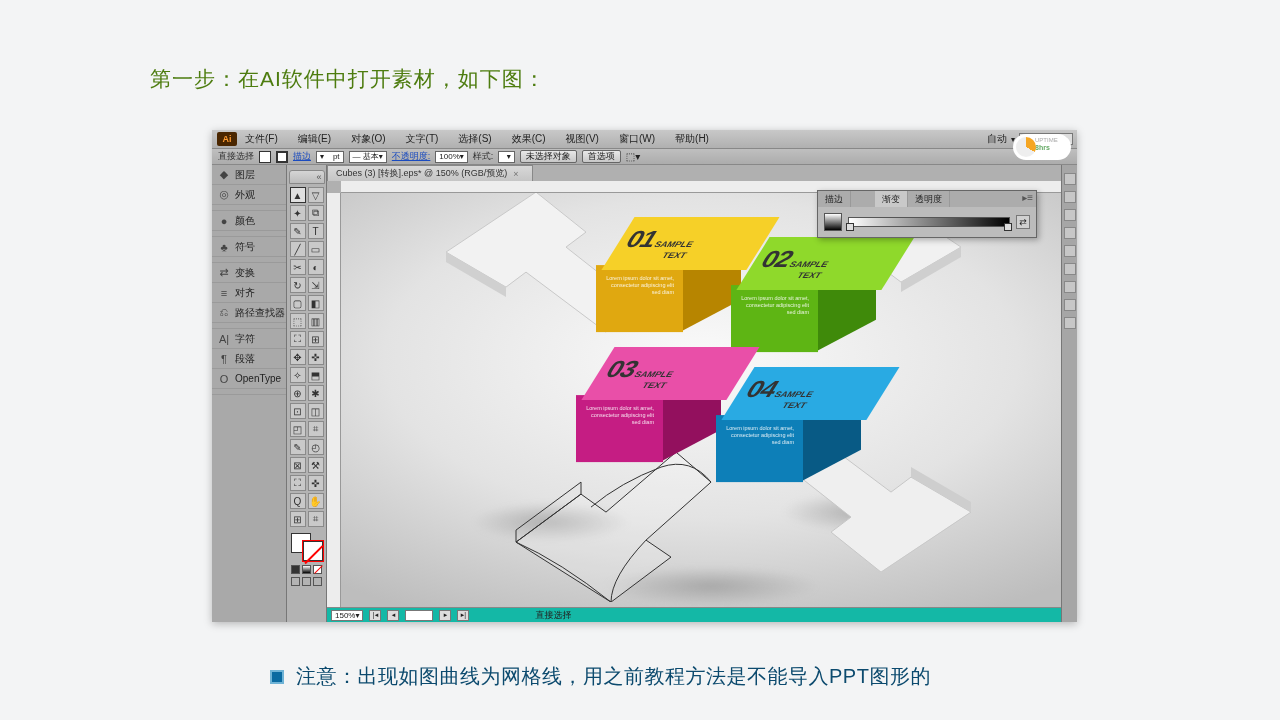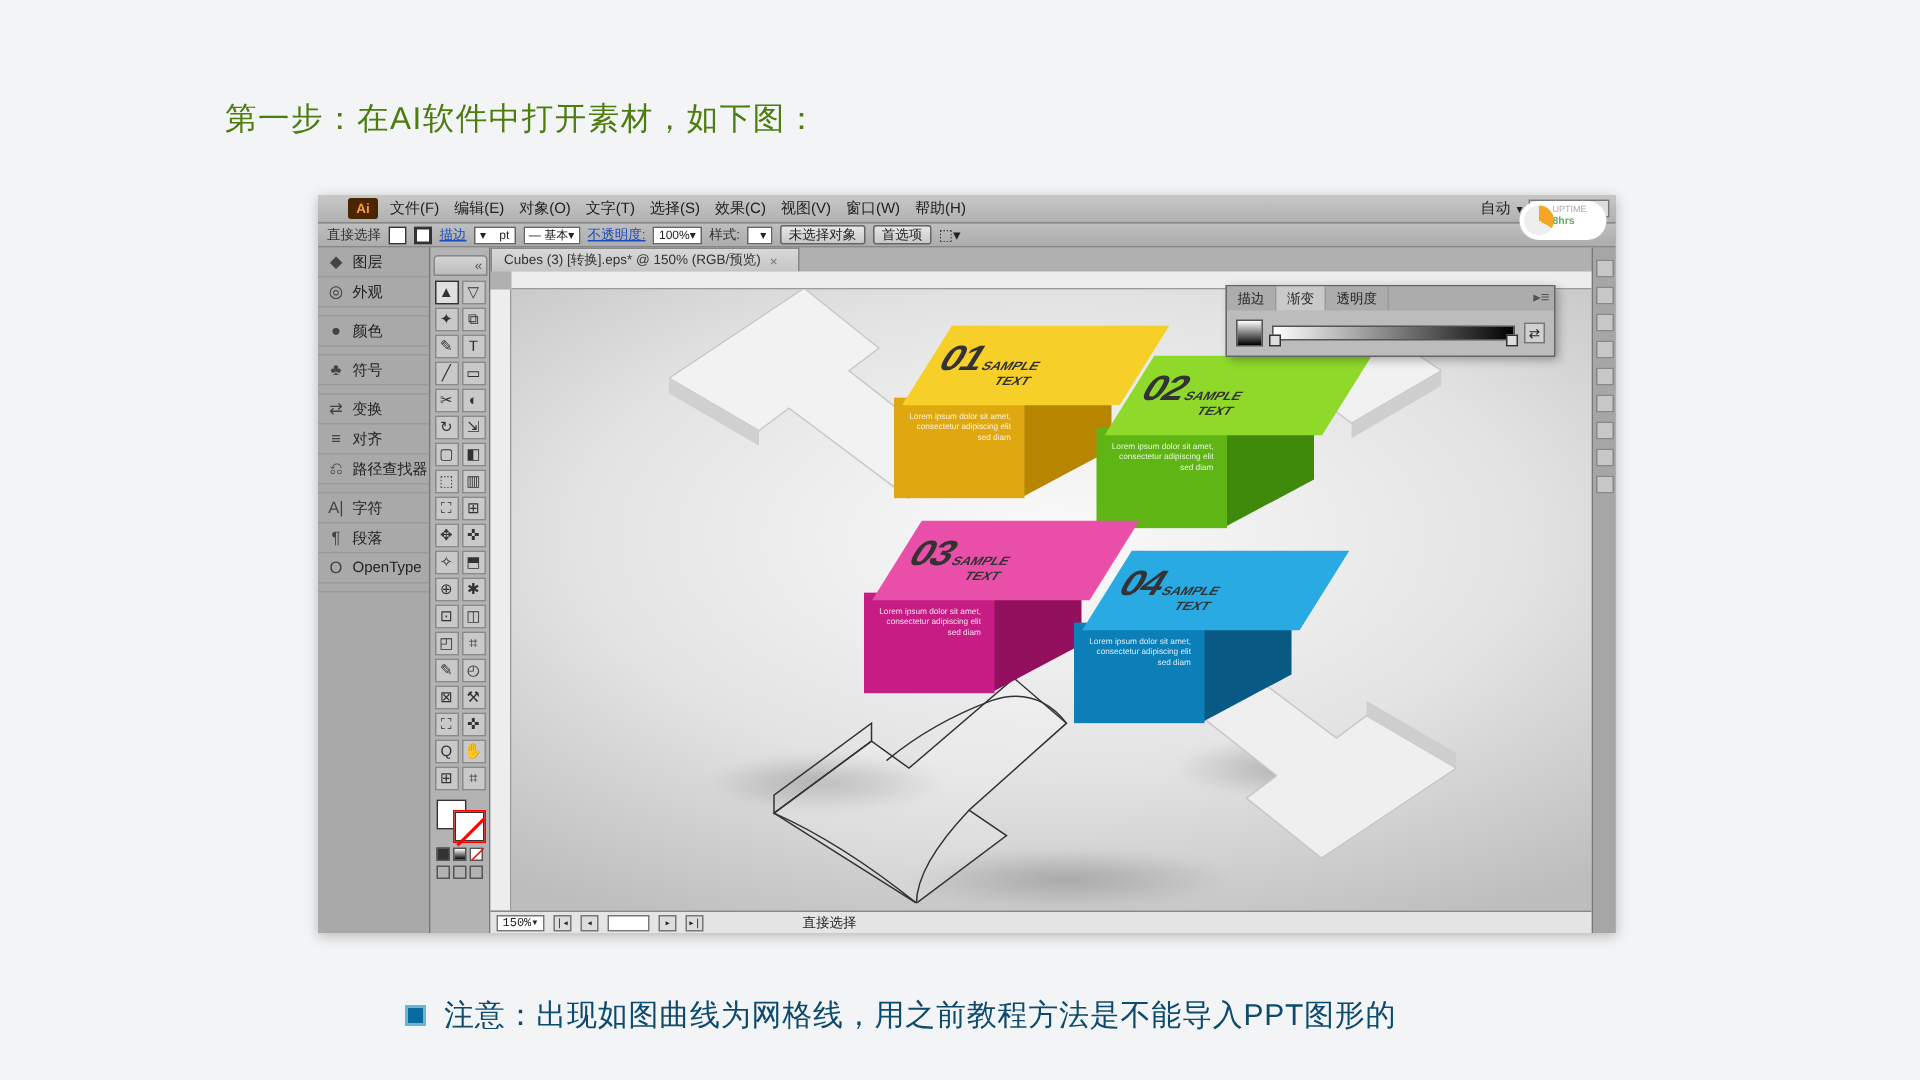--- a/index.html
+++ b/index.html
@@ -19,22 +19,22 @@
   
   .scr {
     position: absolute; left: 212px; top: 130px; width: 865px; height: 492px;
     background: #9f9f9f;
     box-shadow: 0 2px 8px rgba(0,0,0,0.25);
     font-size: 10px;
     color: #222;
   }
   
   .topbar { height: 18px; background: linear-gradient(#c8c8c8,#b0b0b0); display:flex; align-items:center; }
-  .ai-logo { width: 20px; height: 14px; background: #4a2600; color: #ff9c30; font-weight: bold; font-size: 9px; display:flex; align-items:center; justify-content:center; margin-left:20px; border-radius:2px;}
-  .menus { margin-left: 6px; display:flex; gap: 6px; font-size: 10px; color:#222; }
+  .ai-logo { width: 20px; height: 14px; background: #4a2600; color: #ff9c30; font-weight: bold; font-size: 9px; display:flex; align-items:center; justify-content:center; margin-left:5px; border-radius:2px;}
+  .menus { margin-left: 6px; display:flex; gap: 16px; font-size: 10px; color:#222; }
   .menus span { padding: 0 2px; cursor:default; }
   .top-right { margin-left:auto; margin-right:4px; display:flex; align-items:center; gap:4px;}
   .top-right .lbl{font-size:10px;}
   .winbtns { display:flex; gap:0;}
   .winbtns div{width:18px;height:12px;border:1px solid #777;background:#ddd;display:flex;align-items:center;justify-content:center;font-size:8px;}
 
   .ctrlbar { height: 17px; background: linear-gradient(#bfbfbf,#acacac); display:flex; align-items:center; font-size:9px; padding-left:6px; gap:5px; border-top:1px solid #888;border-bottom:1px solid #888;}
   .ctrlbar .lab{color:#333;}
   .ctrlbar .link{color:#1a4bbf;text-decoration:underline;}
   .ctrlbar .fld{height:12px;background:#fff;border:1px solid #666;display:inline-flex;align-items:center;padding:0 3px;font-size:8px;}
@@ -62,32 +62,32 @@
   .sw-stroke .diag::after{content:"";position:absolute;left:0;top:50%;width:140%;height:2px;background:red;transform:rotate(-45deg) translateX(-15%);}
   .mini-sw{margin-top:4px;display:flex;gap:2px;}
   .mini-sw div{width:9px;height:9px;border:1px solid #555;}
 
   .canvaswrap{flex:1;position:relative;background:#b0b0b0;text-align:right;}
   .tab{position:absolute;left:0;top:0;height:16px;background:linear-gradient(#d8d8d8,#c5c5c5);border:1px solid #888;padding:0 14px 0 8px;font-size:9px;color:#333;display:flex;align-items:center;border-bottom:none;}
   .tab .x{margin-left:6px;color:#777;}
   .ruler-h{position:absolute;left:14px;right:0;top:16px;height:12px;background:#ededed;border-bottom:1px solid #999;}
   .ruler-v{position:absolute;left:0;top:28px;bottom:15px;width:14px;background:#ededed;border-right:1px solid #999;}
   .canvas{position:absolute;left:14px;top:28px;right:0;bottom:15px;background:radial-gradient(ellipse 80% 70% at 50% 40%, #fafafa 0%, #e3e3e3 55%, #bdbdbd 100%);overflow:hidden;}
-  .statusbar{position:absolute;left:0;right:0;bottom:0;height:15px;background:#e5e5e5;border-top:1px solid #888;display:flex;align-items:center;font-size:9px;padding-left:4px;gap:6px;font-family:Liberation Mono, monospace;}
+  .statusbar{position:absolute;left:0;right:0;bottom:0;height:15px;background:#14b8a6;border-top:1px solid #888;display:flex;align-items:center;font-size:9px;padding-left:4px;gap:6px;}
   .statusbar .fld{background:#fff;border:1px solid #777;height:11px;padding:0 3px;font-size:8px;display:flex;align-items:center;}
   .statusbar .arrow{width:12px;height:11px;border:1px solid #777;background:#ddd;display:flex;align-items:center;justify-content:center;font-size:7px;}
 
   .rightgutter{width:16px;background:#a6a6a6;border-left:1px solid #777;display:flex;flex-direction:column;align-items:center;padding-top:8px;gap:6px;}
   .rg{width:12px;height:12px;background:#c7c7c7;border:1px solid #888;}
 
   
   .gpanel{position:absolute;right:40px;top:60px;width:220px;background:#bcbcbc;border:1px solid #666;box-shadow:2px 2px 6px rgba(0,0,0,0.3);}
   .gtabs{height:16px;display:flex;background:#acacac;font-size:9px;}
   .gtabs div{padding:2px 7px;border-right:1px solid #999;}
-  .gtabs .act{background:#c9c9c9;}
+  .gtabs .act{background:#c9c9c9;margin-left:24px;}
   .gbody{padding:6px;display:flex;align-items:center;gap:6px;}
   .grad-prev{width:18px;height:18px;background:linear-gradient(#fff,#000);border:1px solid #555;}
   .grad-bar{flex:1;height:10px;background:linear-gradient(90deg,#fff,#000);border:1px solid #555;position:relative;}
   .grad-bar::before,.grad-bar::after{content:"";position:absolute;bottom:-5px;width:6px;height:6px;background:#ddd;border:1px solid #333;}
   .grad-bar::before{left:-3px;} .grad-bar::after{right:-3px;}
   .gpanel .rev{width:14px;height:14px;border:1px solid #777;background:#d0d0d0;font-size:9px;display:flex;align-items:center;justify-content:center;}
   .gpanel .close{position:absolute;right:3px;top:1px;font-size:10px;color:#555;}
 
   
   .art{position:absolute;left:50%;top:50%;width:540px;height:430px;transform:translate(-50%,-53%);}

